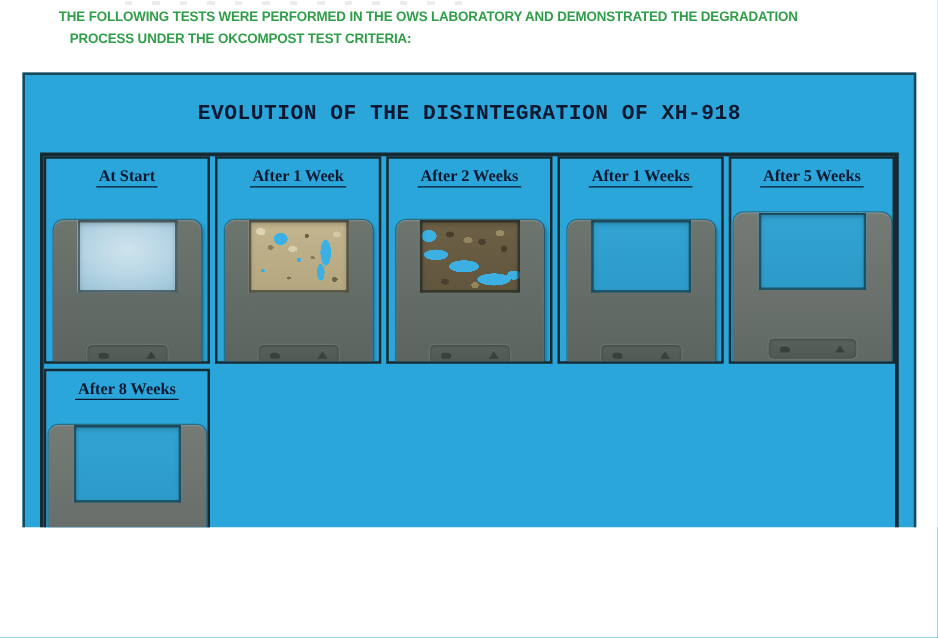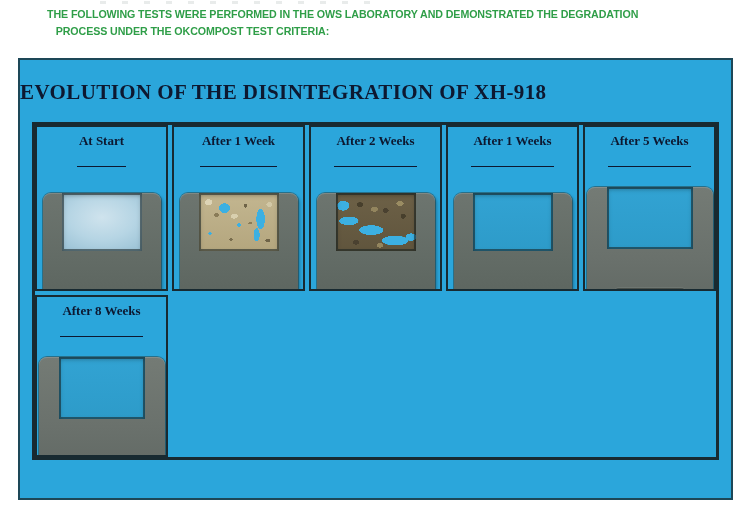--- a/index.html
+++ b/index.html
@@ -1,19 +1,19 @@
 <!DOCTYPE html>
 <html><head>
 <meta charset="utf-8">
 <style>
   * { margin:0; padding:0; box-sizing:border-box; }
   html,body { background:#ffffff; }
   .page {
     position:relative;
-    width:750px; height:510px;
+    width:750px; height:422px;
     background:#ffffff;
     font-family:"Liberation Sans", sans-serif;
     overflow:hidden;
   }
 
   
   .remnant {
     position:absolute; left:100px; top:1px; width:280px; height:3px;
     background:repeating-linear-gradient(90deg,#dfe3e2 0 6px, transparent 6px 22px);
     opacity:.7;
@@ -31,23 +31,23 @@
 
   
   .board {
     position:absolute; left:18px; top:58px;
     width:715px; height:442px;
     background:#2ba6db;
     border:2px solid #1d4757;
   }
   .board-title {
     margin-top:20px;
-    text-align:left;
-    font-family:Liberation Serif, serif;
-    font-weight:700; font-size:21px; line-height:24px;
+    text-align:center;
+    font-family:Liberation Mono, monospace;
+    font-weight:700; font-size:17px; line-height:24px;
     letter-spacing:.4px;
     color:#0d1830;
   }
 
   
   .grid {
     margin:18px 12px 0;
     display:grid;
     grid-template-columns:repeat(5, 1fr);
     grid-template-rows:166px 162px;
@@ -60,21 +60,21 @@
     overflow:hidden;
     text-align:center;
   }
   .cell-label {
     display:inline-block;
     margin-top:6px;
     font-family:"Liberation Serif", serif;
     font-weight:700; font-size:13px; line-height:15px;
     color:#0d1830;
     border-bottom:1.5px solid #0d1830;
-    padding:0 2px 18px;
+    padding:0 2px 1px;
   }
 
   
   .slide {
     position:relative;
     margin:4px auto 0;
     width:118px; height:126px;
     background:linear-gradient(180deg,#6d756f 0%, #626b65 55%, #59625c 100%);
     border-radius:8px;
     box-shadow:0 0 0 1px rgba(35,48,45,.45), 2px 2px 3px rgba(10,40,55,.35),

